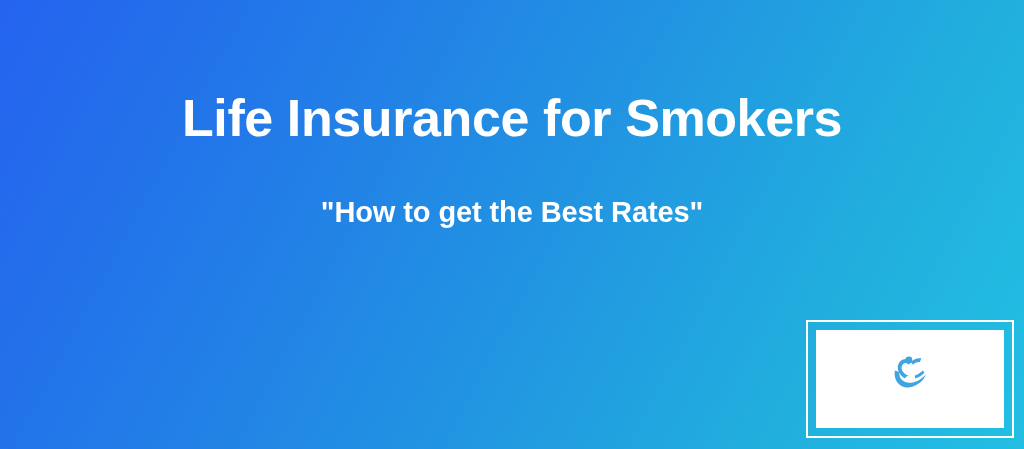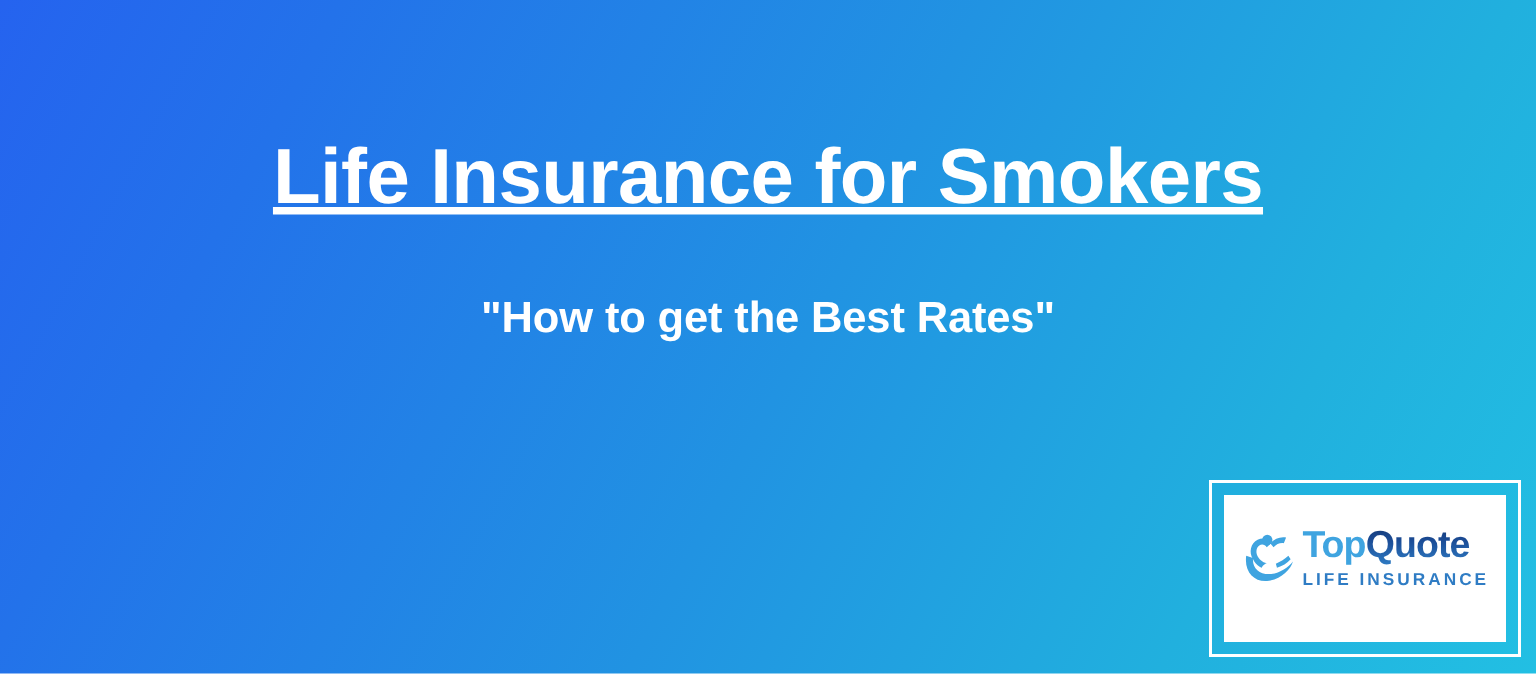--- a/index.html
+++ b/index.html
@@ -36,21 +36,20 @@
     left: 0;
     top: 84px;
     width: 1024px;
     color: #ffffff;
     font-family: "Liberation Sans", sans-serif;
     font-size: 52px;
     font-weight: bold;
     letter-spacing: -0.4px;
     line-height: 68px;
     white-space: nowrap;
-    text-decoration: underline;
   }
 
   #page-subtitle {
     margin: 0;
     position: absolute;
     left: 0;
     top: 192px;
     width: 1024px;
     color: #ffffff;
     font-family: "Liberation Sans", sans-serif;
@@ -160,24 +159,18 @@
                    C69 23 63 26 58 31 Z" fill="#3fa4e0"></path>
 
           <circle cx="47" cy="18" r="9" fill="#3fa4e0"></circle>
 
           <ellipse cx="52" cy="66" rx="16" ry="9" transform="rotate(-18 52 66)" fill="#ffffff"></ellipse>
 
           <path d="M62 60 C70 56 78 52 84 46 L88 52
                    C82 59 73 64 64 67 Z" fill="#3fa4e0"></path>
         </svg>
 
-        <div id="logo-wordmark">
-          <div id="logo-name">
-            <span id="logo-name-top">Top</span><span id="logo-name-quote">Quote</span>
-          </div>
-          <div id="logo-tagline">LIFE INSURANCE</div>
-        </div>
 
       </div>
     </div>
   </div>
 
 </div>
 
 </body></html>

